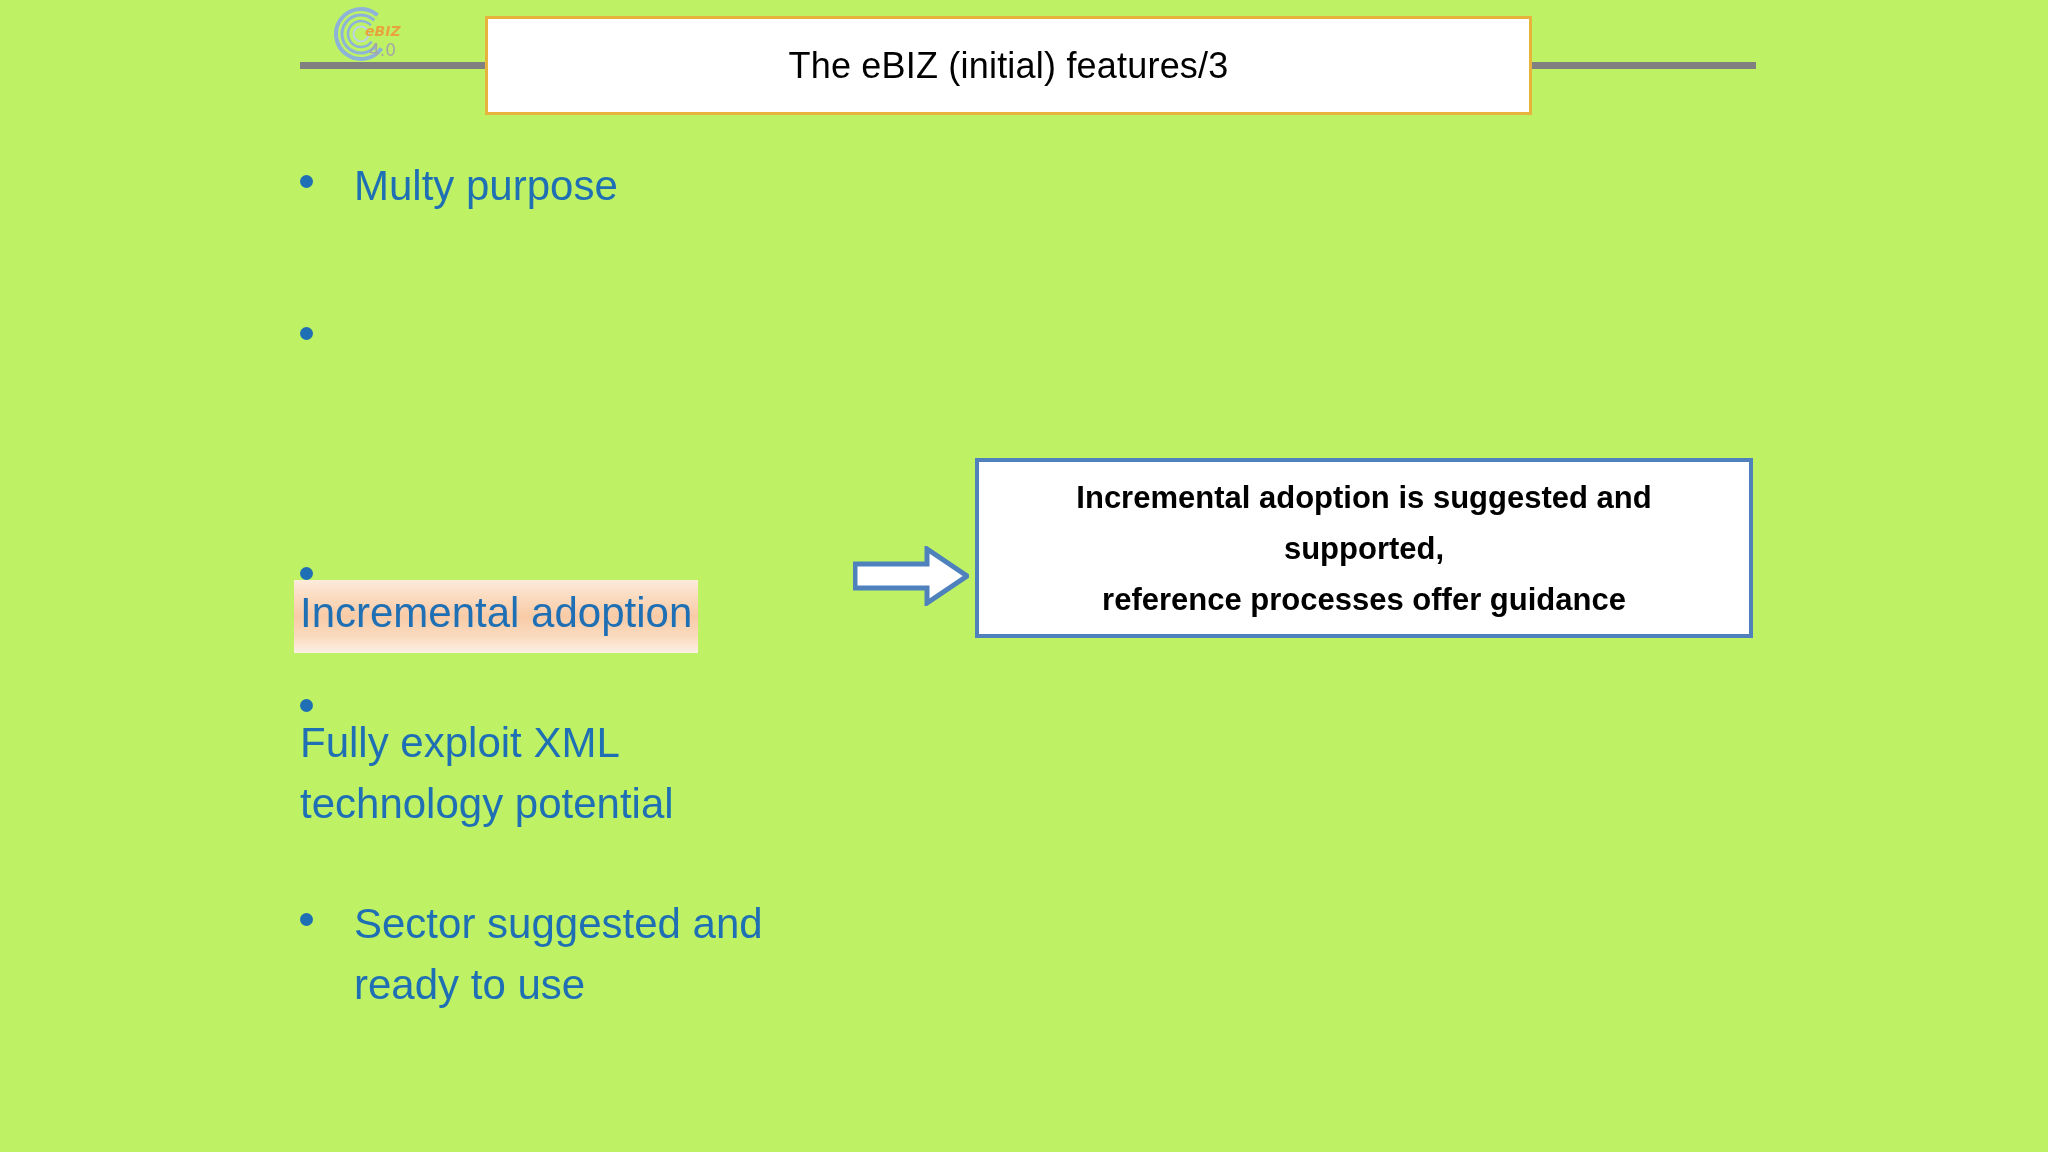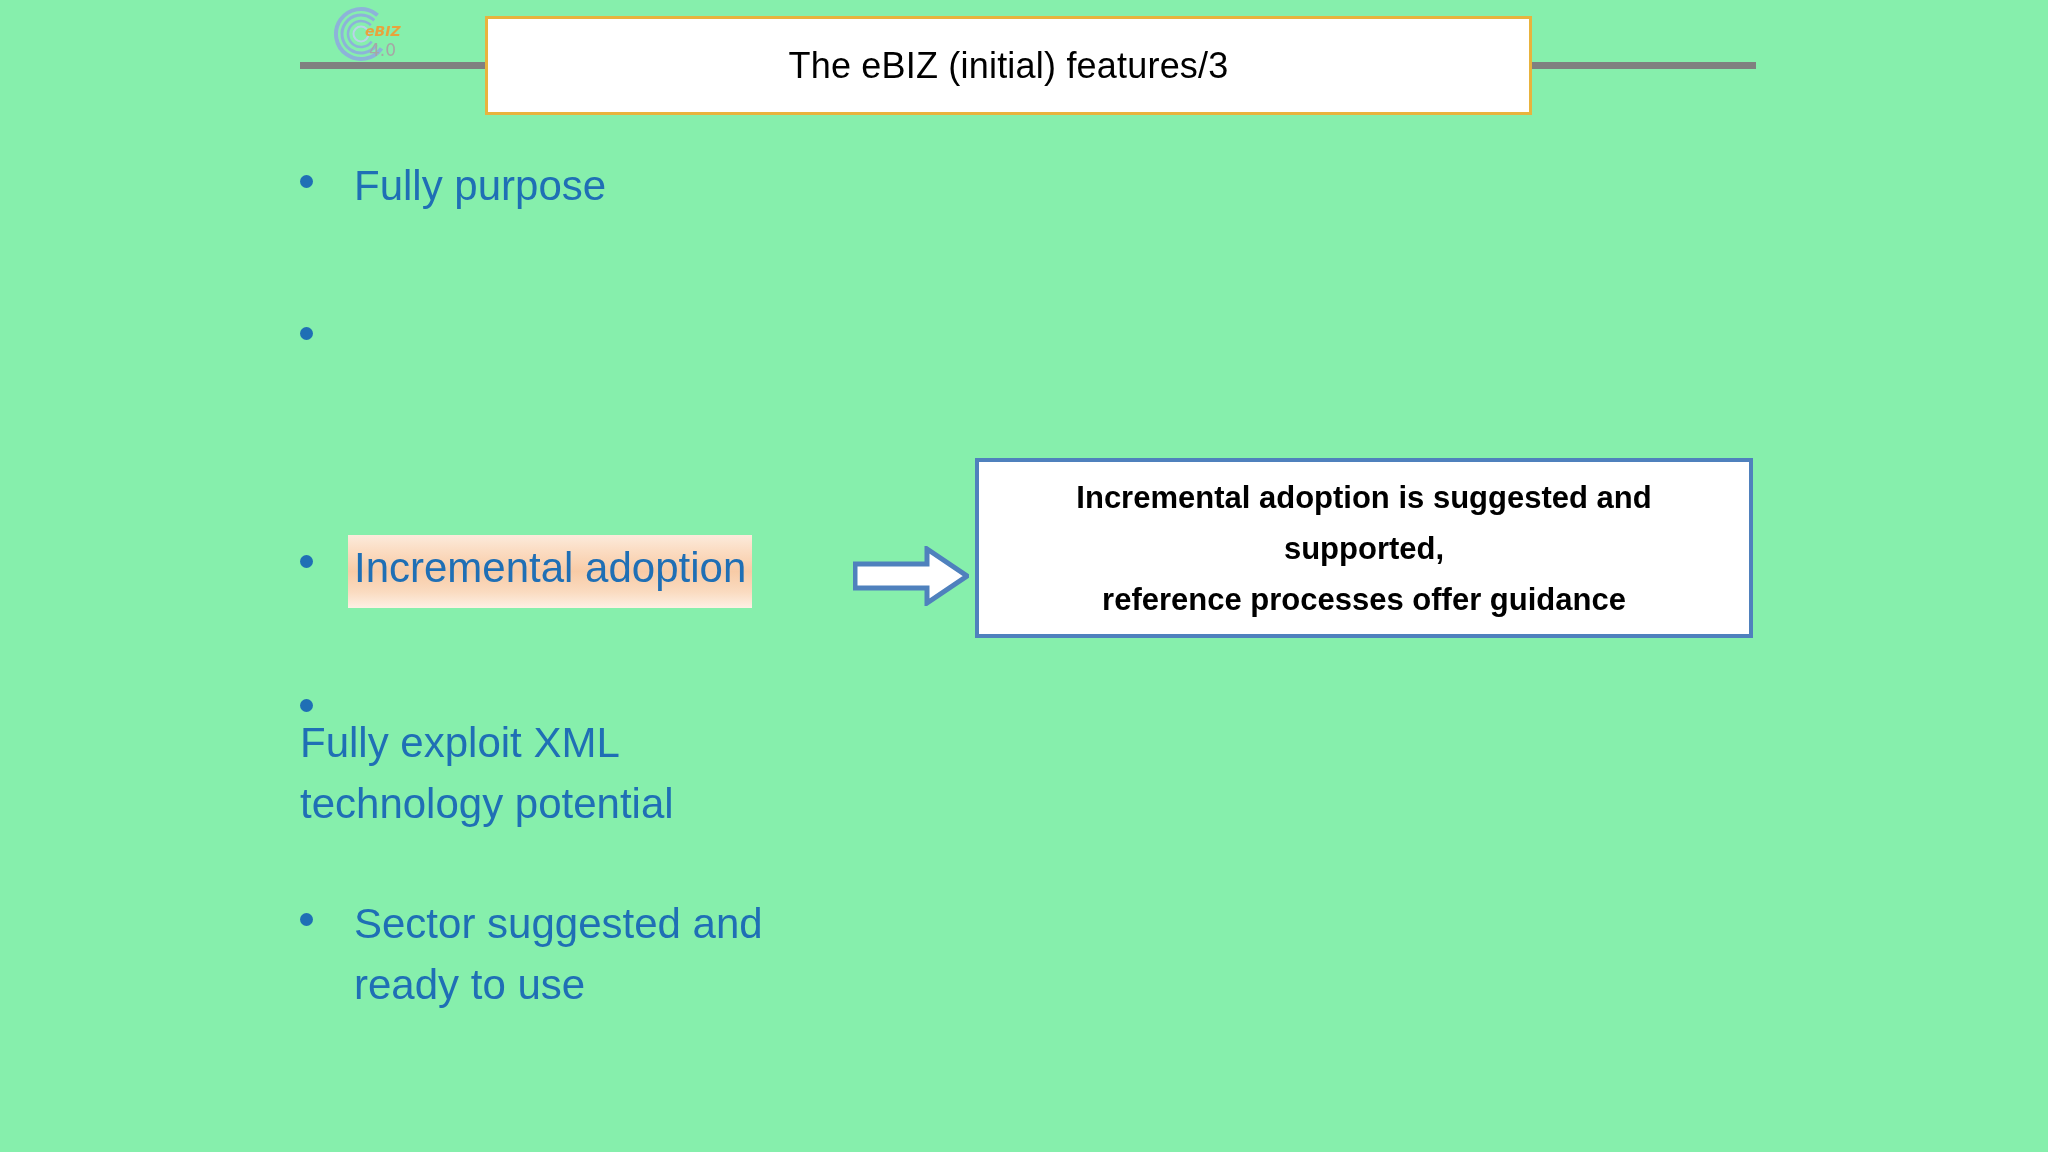--- a/index.html
+++ b/index.html
@@ -9,21 +9,21 @@
     background: #ffffff;
   }
   body {
     font-family: "Liberation Sans", sans-serif;
   }
 
   #slide {
     position: relative;
     width: 2048px;
     height: 1152px;
-    background: #86efac;
+    background: #bef264;
     overflow: hidden;
   }
 
   
   .rule {
     position: absolute;
     height: 7px;
     background: #808080;
     top: 62px;
   }
@@ -97,21 +97,21 @@
         #FBDCC2 22%,
         #F8CBA6 50%,
         #FADBC0 78%,
         #FDF0E5 100%);
     padding: 2px 6px 10px 6px;
     margin-left: -6px;
   }
 
   .row-1 { top: 0px;   }
   .row-2 { top: 152px; }
-  .row-3 { top: 380px; }
+  .row-3 { top: 392px; flex-direction: column; }
   .row-4 { top: 524px; flex-direction: column; }
   .row-5 { top: 738px; }
 
   
   .arrow {
     position: absolute;
     left: 853px;
     top: 546px;
     width: 116px;
     height: 60px;
@@ -166,21 +166,21 @@
   </div>
 
   <div class="title-box">
     <div class="title-text">The eBIZ (initial) features/3</div>
   </div>
 
   <div class="bullets">
 
     <div class="bullet-row row-1">
       <span class="bullet-dot"></span>
-      <span class="bullet-text">Fully purpose</span>
+      <span class="bullet-text">Multy purpose</span>
     </div>
 
     <div class="bullet-row row-2">
       <span class="bullet-dot"></span>
     </div>
 
     <div class="bullet-row row-3">
       <span class="bullet-dot"></span>
       <span class="bullet-text highlight">Incremental adoption</span>
     </div>

